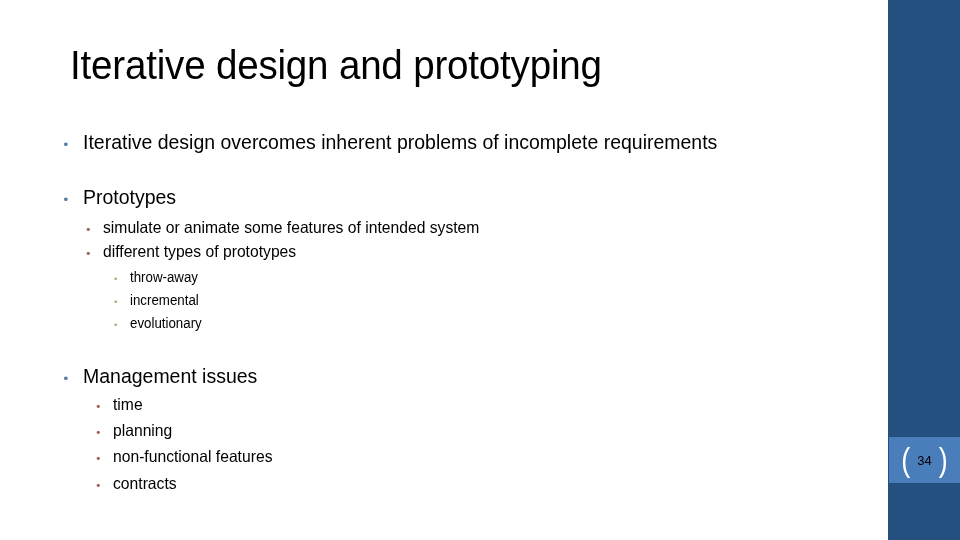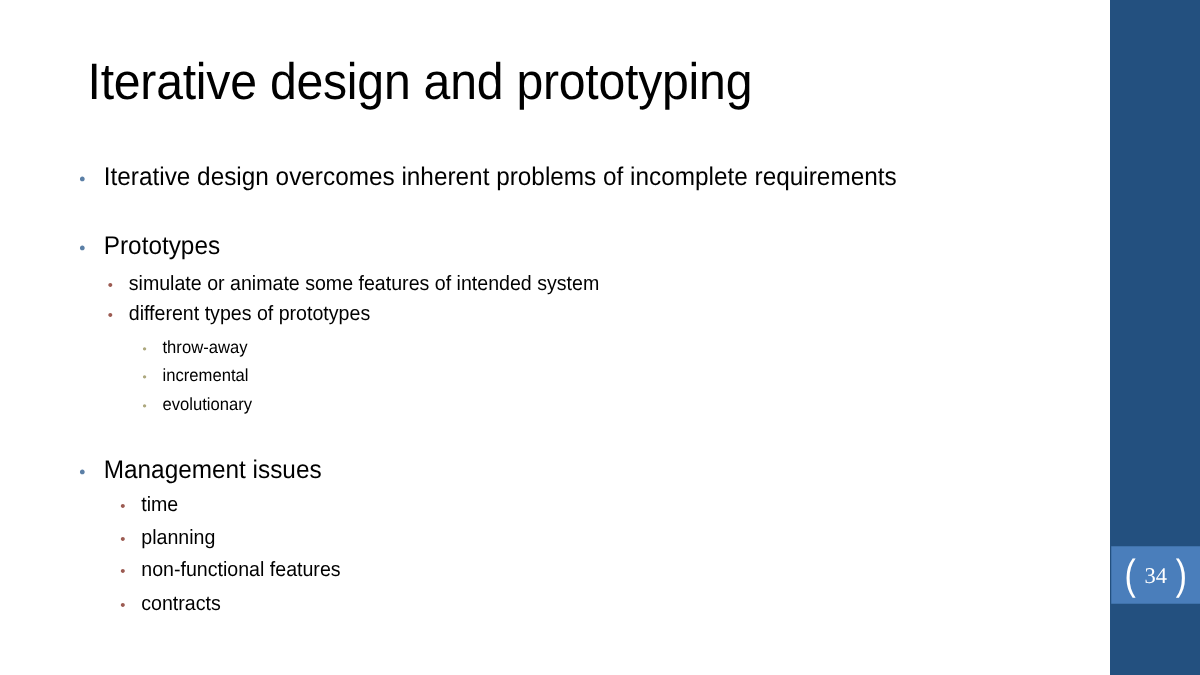--- a/index.html
+++ b/index.html
@@ -132,24 +132,24 @@
     color: #ffffff;
     font-size: 27px;
     line-height: 27px;
     font-weight: 300;
     font-family: "Liberation Sans", sans-serif;
     transform: scaleY(1.25);
     display: inline-block;
   }
 
   .pagenum {
-    color: #ffffff;
-    font-size: 18px;
+    color: #000000;
+    font-size: 13px;
     line-height: 13px;
-    font-family: Liberation Serif, serif;
+    font-family: Liberation Sans, sans-serif;
     padding: 0 5px;
   }
 </style>
 </head>
 <body>
 
 <div class="slide">
 
   <div class="slide-title">Iterative design and prototyping</div>
 

